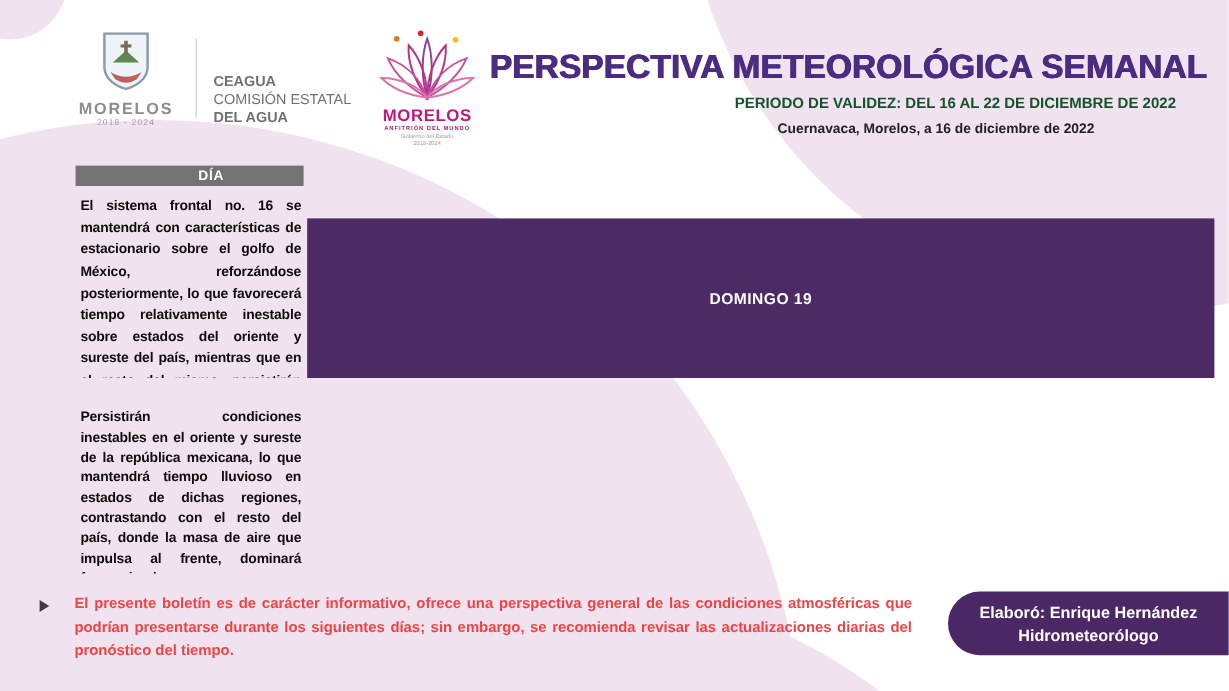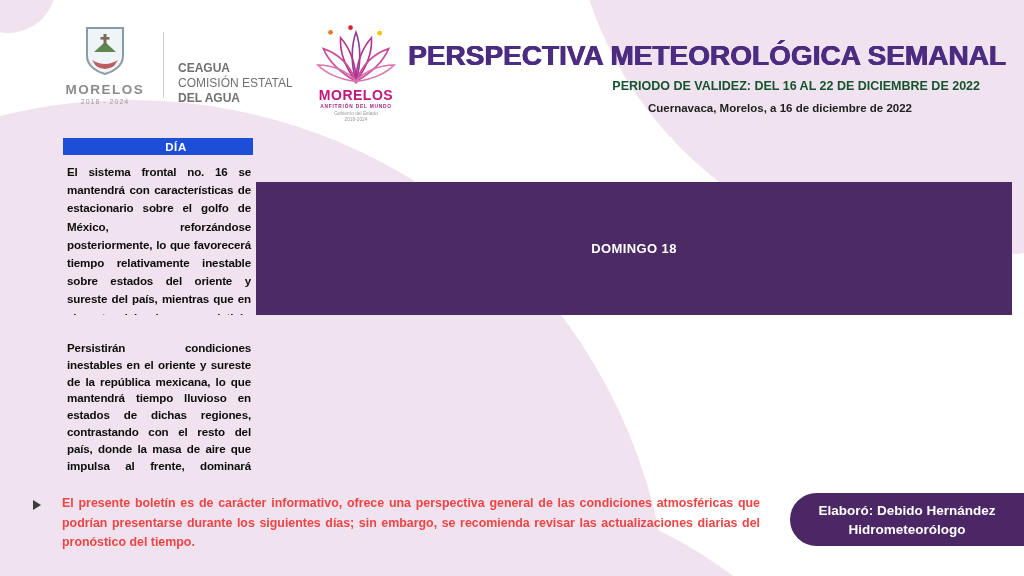--- a/index.html
+++ b/index.html
@@ -39,21 +39,21 @@
     font-size:11.5px; font-weight:bold; color:#222; }
 
   
   #forecast-table {
     left:63px; top:138px; width:949px;
     display:grid; grid-template-columns:190px 756px;
     grid-template-rows:17px 157px 160px;
     column-gap:3px; row-gap:3px;
   }
   .th {
-    background:#1d4ed8; color:#ffffff; font-size:11.5px; font-weight:bold;
+    background:#737373; color:#ffffff; font-size:11.5px; font-weight:bold;
     letter-spacing:0.6px; display:flex; align-items:center; justify-content:center;padding-left:36px;
   }
   .day-cell {
     background:#4b2a66; color:#ffffff; font-weight:bold; font-size:13px;
     letter-spacing:0.4px; display:flex; flex-direction:column;
     align-items:center; justify-content:center; line-height:20px; text-align:center;margin-top:24px;
   }
   .fc {
     color:#0d0d0d; font-weight:bold; text-align:justify; overflow:hidden;
     font-size:11.6px; letter-spacing:-0.15px;
@@ -140,25 +140,25 @@
     <div class="th">DÍA</div>
 
     <div class="day-cell">
       <div>VIERNES 16</div>
       <div>Y</div>
       <div>SÁBADO 17</div>
     </div>
     <div class="fc" id="fc-1">El sistema frontal no. 16 se mantendrá con características de estacionario sobre el golfo de México, reforzándose posteriormente, lo que favorecerá tiempo relativamente inestable sobre estados del oriente y sureste del país, mientras que en el resto del mismo, persistirán condiciones de ambiente muy fresco a frío por las mañanas, con bajo contenido de humedad. Debido a esto último, durante viernes y sábado, en Morelos se mantendrán condiciones muy estables, con cielo mayormente despejado y sin lluvias, no descartando nublados dispersos el sábado. En cuanto a los valores de temperatura, se esperan máximas de hasta 35 °C, lo que permitirá un ambiente diurno templado a cálido, con una sensación más templada el sábado, cuando se prevén temperaturas mínimas de 5 a 15 °C en general, rondando los 0 °C en localidades serranas, por lo que el ambiente matutino en la entidad será muy fresco a frío. Los vientos serán menores a 10 km/h en promedio, con mayor tendencia a ser del noreste.</div>
 
     <div class="day-cell">
-      <div>DOMINGO 18</div>
+      <div>DOMINGO 19</div>
     </div>
     <div class="fc" id="fc-2">Persistirán condiciones inestables en el oriente y sureste de la república mexicana, lo que mantendrá tiempo lluvioso en estados de dichas regiones, contrastando con el resto del país, donde la masa de aire que impulsa al frente, dominará favoreciendo una mayor estabilidad atmosférica. Específicamente para el estado de Morelos, este domingo se espera que continúe tiempo estable, con cielo despejado a medio nublado, sin lluvias. Las temperaturas, con máximas de hasta 35 °C, favorecerán un ambiente templado a cálido durante el día, refrescando por la noche y madrugada, debido a temperaturas mínimas por debajo de 10 °C en zonas altas, alrededor de 0 °C en localidades de montaña. Se esperan vientos variables en dirección, con velocidades menores a 10 km/h.</div>
   </div>
 
   <div class="z" id="footer-bullet"></div>
   <div class="z" id="footer-note">El presente boletín es de carácter informativo, ofrece una perspectiva general de las condiciones atmosféricas que podrían presentarse durante los siguientes días; sin embargo, se recomienda revisar las actualizaciones diarias del pronóstico del tiempo.</div>
   <div class="z" id="credit-badge">
-    <div>Elaboró: Debido Hernández</div>
+    <div>Elaboró: Enrique Hernández</div>
     <div>Hidrometeorólogo</div>
   </div>
 
 </div>
 
 </body></html>

